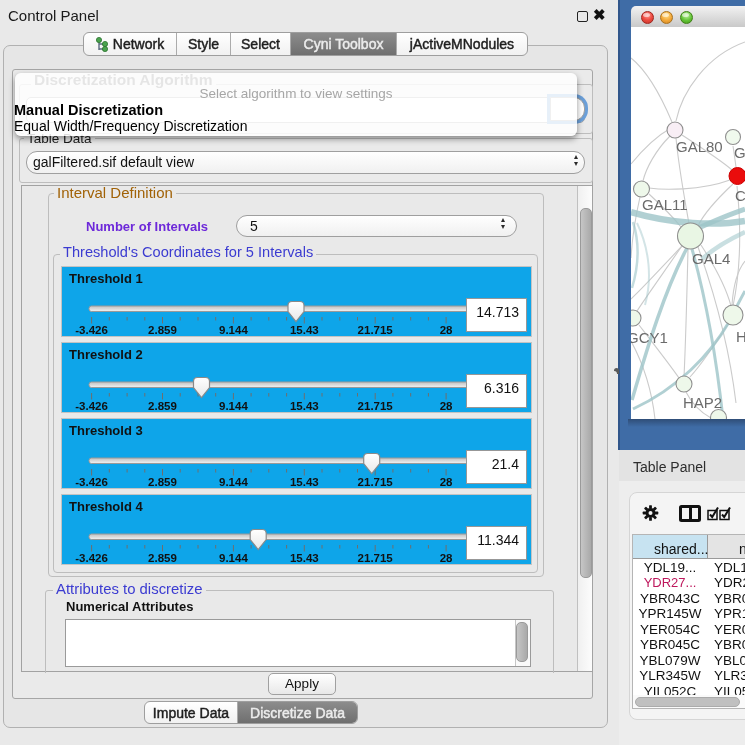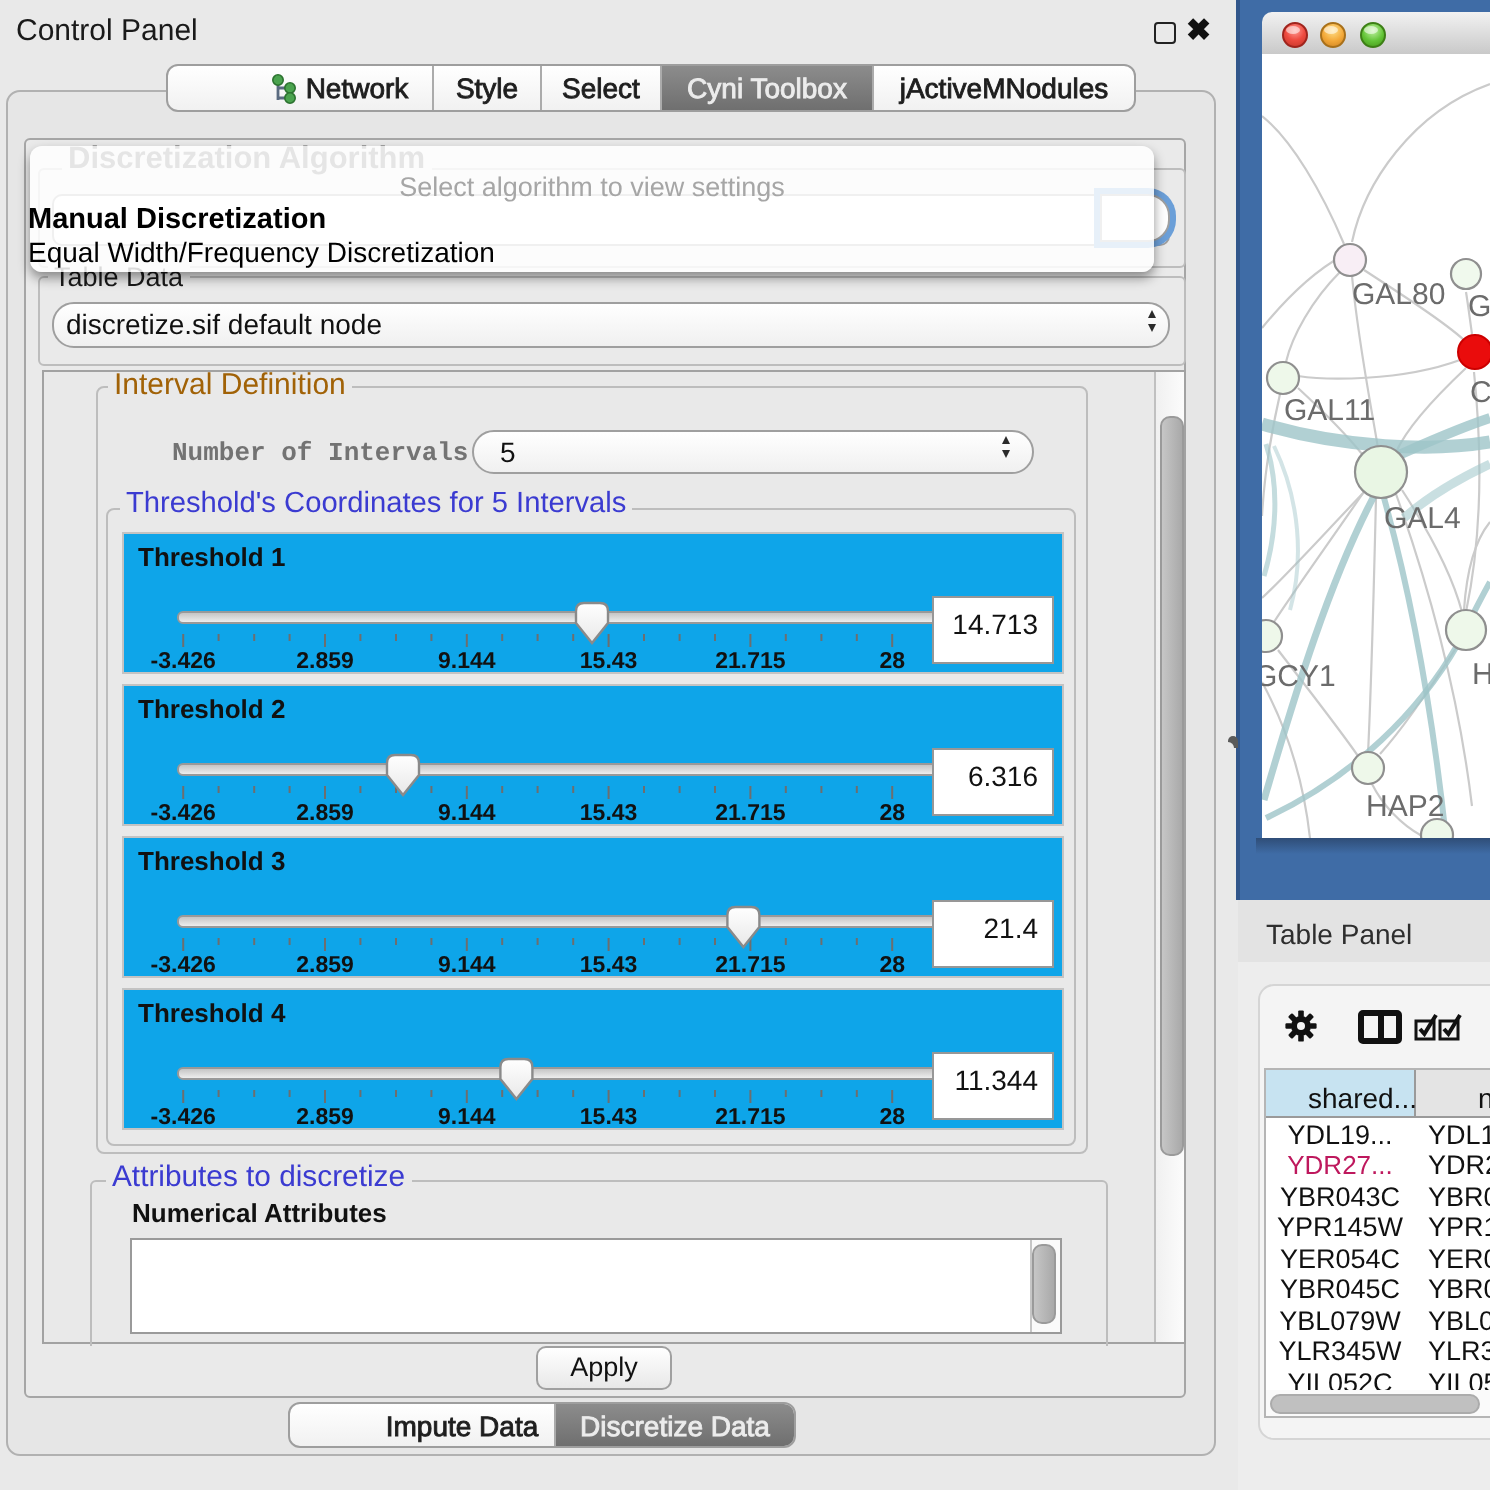--- a/index.html
+++ b/index.html
@@ -15,21 +15,21 @@
   .stepper .dn{width:0;height:0;border-left:2.8px solid transparent;border-right:2.8px solid transparent;border-top:4px solid #2a2a2a;}
   .thrbox{position:absolute;left:61px;width:469px;height:69px;background:#0ea5e9;
     border:1px solid #c3c3c3;}
   .thrtitle{position:absolute;left:7px;top:4px;font-size:13px;font-weight:bold;color:#111;}
   .valbox{position:absolute;left:404px;top:31px;width:52px;height:32px;background:#fff;
     border:1px solid #979797;font-size:14px;color:#111;text-align:right;line-height:26px;padding-right:7px;}
   .seg{display:flex;position:absolute;border:1px solid #9e9e9e;border-radius:6px;
     background:linear-gradient(#ffffff,#f1f1f1);overflow:hidden;}
   .seg>div{display:flex;align-items:center;justify-content:center;
     font-size:14px;color:#1e1e1e;-webkit-text-stroke:0.45px currentColor;border-left:1px solid #ababab;}
-  .seg>div:first-child{border-left:none;padding-left:40px;}
+  .seg>div:first-child{border-left:none;}
   .seg>div.sel{background:linear-gradient(#8c8c8c,#6f6f6f);color:#ececec;}
 </style>
 </head>
 <body>
 <div id="stage">
 
   <div class="abs" style="left:0;top:0;width:619px;height:745px;background:#e9e9e9;"></div>
   <div class="abs" style="left:8px;top:7px;font-size:15px;color:#1a1a1a;">Control Panel</div>
 
   <div class="abs" style="left:577px;top:11px;width:9px;height:9px;border:1.7px solid #222;border-radius:2px;"></div>
@@ -55,36 +55,36 @@
   </div>
 
   <div class="gbox" style="left:19px;top:84px;width:572px;height:48px;"></div>
   <div class="grouptitle" style="left:31px;top:73px;font-size:15.5px;font-weight:bold;color:#5f5f5f;">Discretization Algorithm</div>
   <div class="abs" style="left:26px;top:97px;width:557px;height:24px;border-radius:5px;background:#fff;border:1px solid #9f9f9f;"></div>
     <div class="abs" style="left:550px;top:97px;width:33px;height:22px;border:1px solid #9f9f9f;border-radius:0 11px 11px 0;background:#fff;box-shadow:0 0 0 3px #6b9fd8;"></div>
 
   <div class="gbox" style="left:19px;top:138px;width:572px;height:43px;"></div>
   <div class="grouptitle" style="left:24px;top:132px;font-size:13.5px;color:#1a1a1a;">Table Data</div>
   <div class="combo" style="left:26px;top:151px;width:557px;height:21px;">
-    <div class="abs" style="left:6px;top:2px;font-size:14px;color:#111;">discretize.sif default node</div>
+    <div class="abs" style="left:6px;top:2px;font-size:14px;color:#111;">galFiltered.sif default view</div>
     <div class="stepper" style="left:547px;top:3px;">
         <div class="up"></div>
         <div class="dn"></div>
       </div>
   </div>
 
   <div class="abs" style="left:21px;top:185px;width:570px;height:485px;background:#e9e9e9;border:1px solid #a2a2a2;"></div>
 
   <div class="abs" style="left:577px;top:186px;width:14px;height:485px;background:linear-gradient(to right,#f0f0f0,#fcfcfc);border-left:1px solid #c0c0c0;"></div>
   <div class="abs" style="left:580px;top:208px;width:10px;height:368px;border-radius:5px;background:linear-gradient(to right,#c6c6c6,#a9a9a9);border:1px solid #9a9a9a;"></div>
 
   <div class="gbox" style="left:48px;top:193px;width:494px;height:382px;border-radius:4px;"></div>
   <div class="grouptitle" style="left:54px;top:186px;font-size:15px;color:#a16207;background:#e9e9e9;">Interval Definition</div>
 
-  <div class="abs" style="left:86px;top:219px;font-size:13px;font-weight:bold;color:#737373;font-family:Liberation Mono, monospace;">Number of Intervals</div>
+  <div class="abs" style="left:86px;top:219px;font-size:13px;font-weight:bold;color:#6d28d9;">Number of Intervals</div>
   <div class="combo" style="left:236px;top:215px;width:279px;height:20px;">
     <div class="abs" style="left:13px;top:2px;font-size:14px;color:#111;">5</div>
     <div class="stepper" style="left:264px;top:2px;">
         <div class="up"></div>
         <div class="dn"></div>
       </div>
   </div>
 
   <div class="gbox" style="left:53px;top:254px;width:483px;height:317px;border-radius:4px;"></div>
   <div class="grouptitle" style="left:60px;top:245px;font-size:14.6px;color:#3b3bd1;background:#e9e9e9;">Threshold's Coordinates for 5 Intervals</div>

